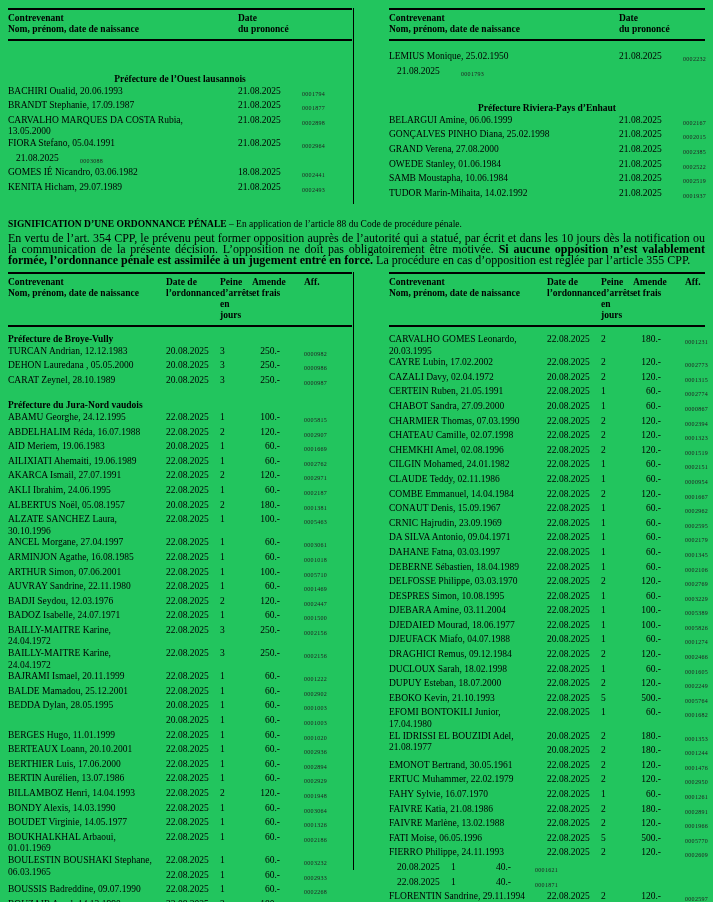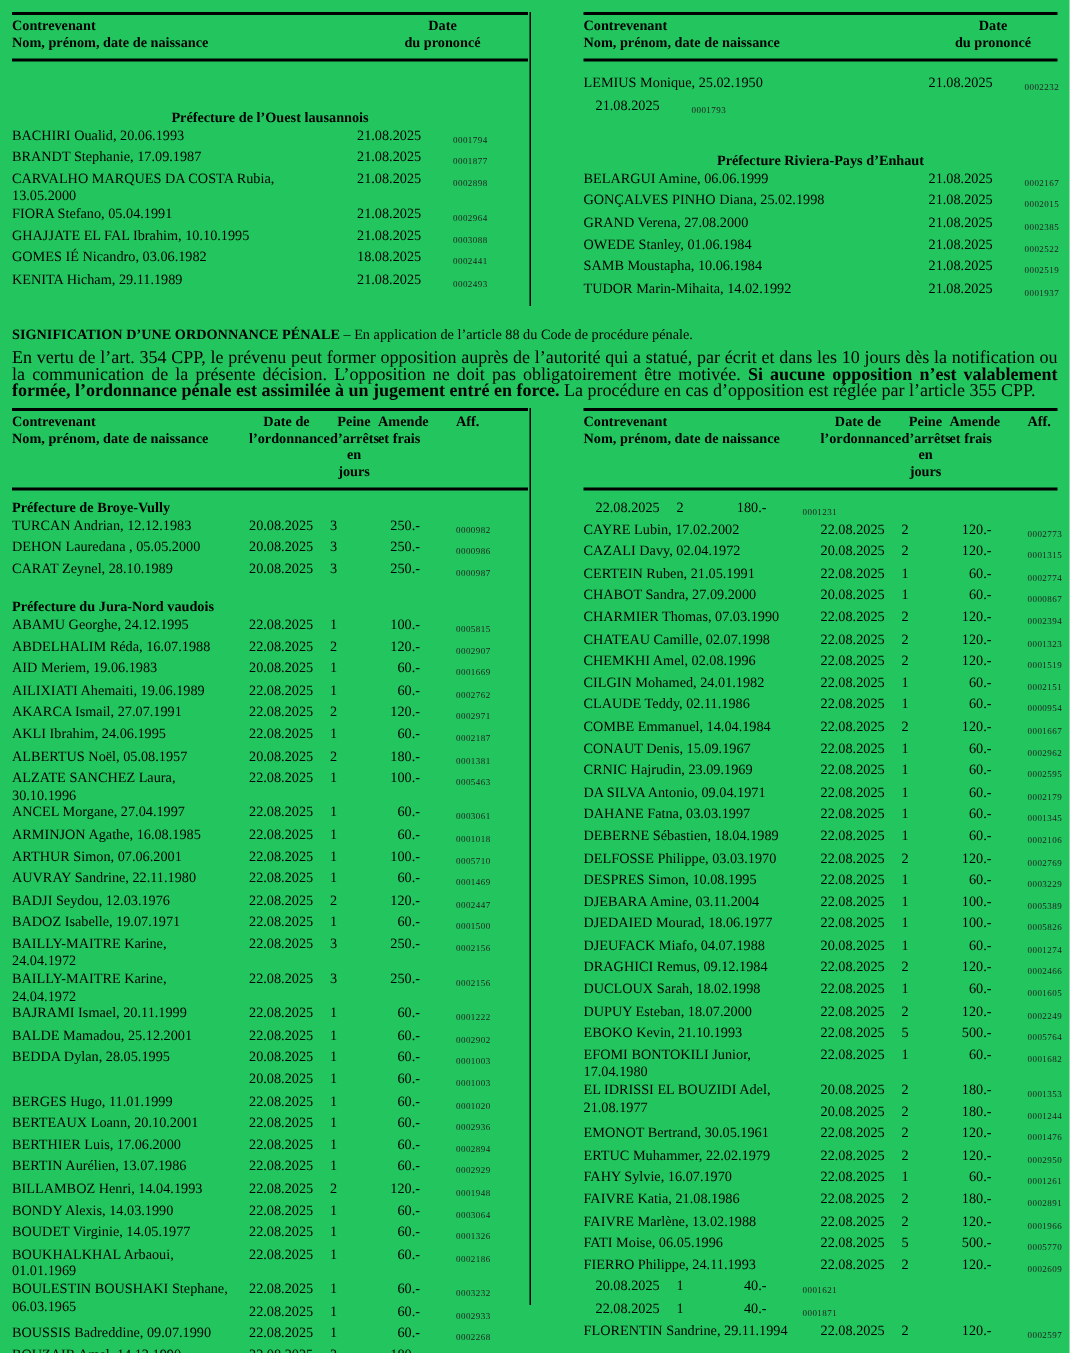--- a/index.html
+++ b/index.html
@@ -20,22 +20,22 @@
 
   .table.left { width:344px; }
   .table.right { width:316px; }
 
   .thead {
     display:grid; border-top:2px solid #000; border-bottom:2px solid #000;
     padding:3px 0 4px; font-weight:bold; font-size:9.5px; line-height:11px;
   }
   .top .thead { grid-template-columns:222px 1fr; }
   .bottom .thead { grid-template-columns:150px 58px 36px 44px 1fr; }
-  .th-date { padding-left:8px;text-align:center; }
-  .th-peine { padding-left:4px;text-align:center; }
+  .th-date { padding-left:8px; }
+  .th-peine { padding-left:4px; }
   .th-aff { padding-left:8px; }
 
   .tbody { font-size:9.5px; line-height:11.6px; }
   .top .tbody { padding-top:10px; }
   .bottom .tbody { padding-top:7px; }
 
   .row { display:grid; }
   .top .row { grid-template-columns:222px 1fr; }
   .bottom .row { grid-template-columns:150px 1fr; }
   .line { display:grid; }
@@ -107,39 +107,38 @@
           <div class="row">
             <div class="c-name">FIORA Stefano, 05.04.1991</div>
             <div class="c-lines">
               <div class="line">
                 <span class="c-date">21.08.2025</span>
                 <span class="c-aff">0002964</span>
               </div>
             </div>
           </div>
           <div class="row">
-            <div class="c-name">GHAJJATE EL FAL Ibrahim, 10.10.1995</div>
             <div class="c-lines">
               <div class="line">
                 <span class="c-date">21.08.2025</span>
                 <span class="c-aff">0003088</span>
               </div>
             </div>
           </div>
           <div class="row">
             <div class="c-name">GOMES IÉ Nicandro, 03.06.1982</div>
             <div class="c-lines">
               <div class="line">
                 <span class="c-date">18.08.2025</span>
                 <span class="c-aff">0002441</span>
               </div>
             </div>
           </div>
           <div class="row">
-            <div class="c-name">KENITA Hicham, 29.11.1989</div>
+            <div class="c-name">KENITA Hicham, 29.07.1989</div>
             <div class="c-lines">
               <div class="line">
                 <span class="c-date">21.08.2025</span>
                 <span class="c-aff">0002493</span>
               </div>
             </div>
           </div>
         </div>
     </div>
 
@@ -433,21 +432,21 @@
             <div class="c-lines">
               <div class="line">
                 <span class="c-date">22.08.2025</span>
                 <span class="c-peine">2</span>
                 <span class="c-amende">120.-</span>
                 <span class="c-aff">0002447</span>
               </div>
             </div>
           </div>
           <div class="row">
-            <div class="c-name">BADOZ Isabelle, 19.07.1971</div>
+            <div class="c-name">BADOZ Isabelle, 24.07.1971</div>
             <div class="c-lines">
               <div class="line">
                 <span class="c-date">22.08.2025</span>
                 <span class="c-peine">1</span>
                 <span class="c-amende">60.-</span>
                 <span class="c-aff">0001500</span>
               </div>
             </div>
           </div>
           <div class="row">
@@ -657,20 +656,21 @@
           <div>en jours</div>
         </div>
         <div class="th-amende">
           <div>Amende</div>
           <div>et frais</div>
         </div>
         <div class="th-aff">Aff.</div>
       </div>
       <div class="tbody">
           <div class="row">
+            <div class="c-name">CARVALHO GOMES Leonardo, 20.03.1995</div>
             <div class="c-lines">
               <div class="line">
                 <span class="c-date">22.08.2025</span>
                 <span class="c-peine">2</span>
                 <span class="c-amende">180.-</span>
                 <span class="c-aff">0001231</span>
               </div>
             </div>
           </div>
           <div class="row">

